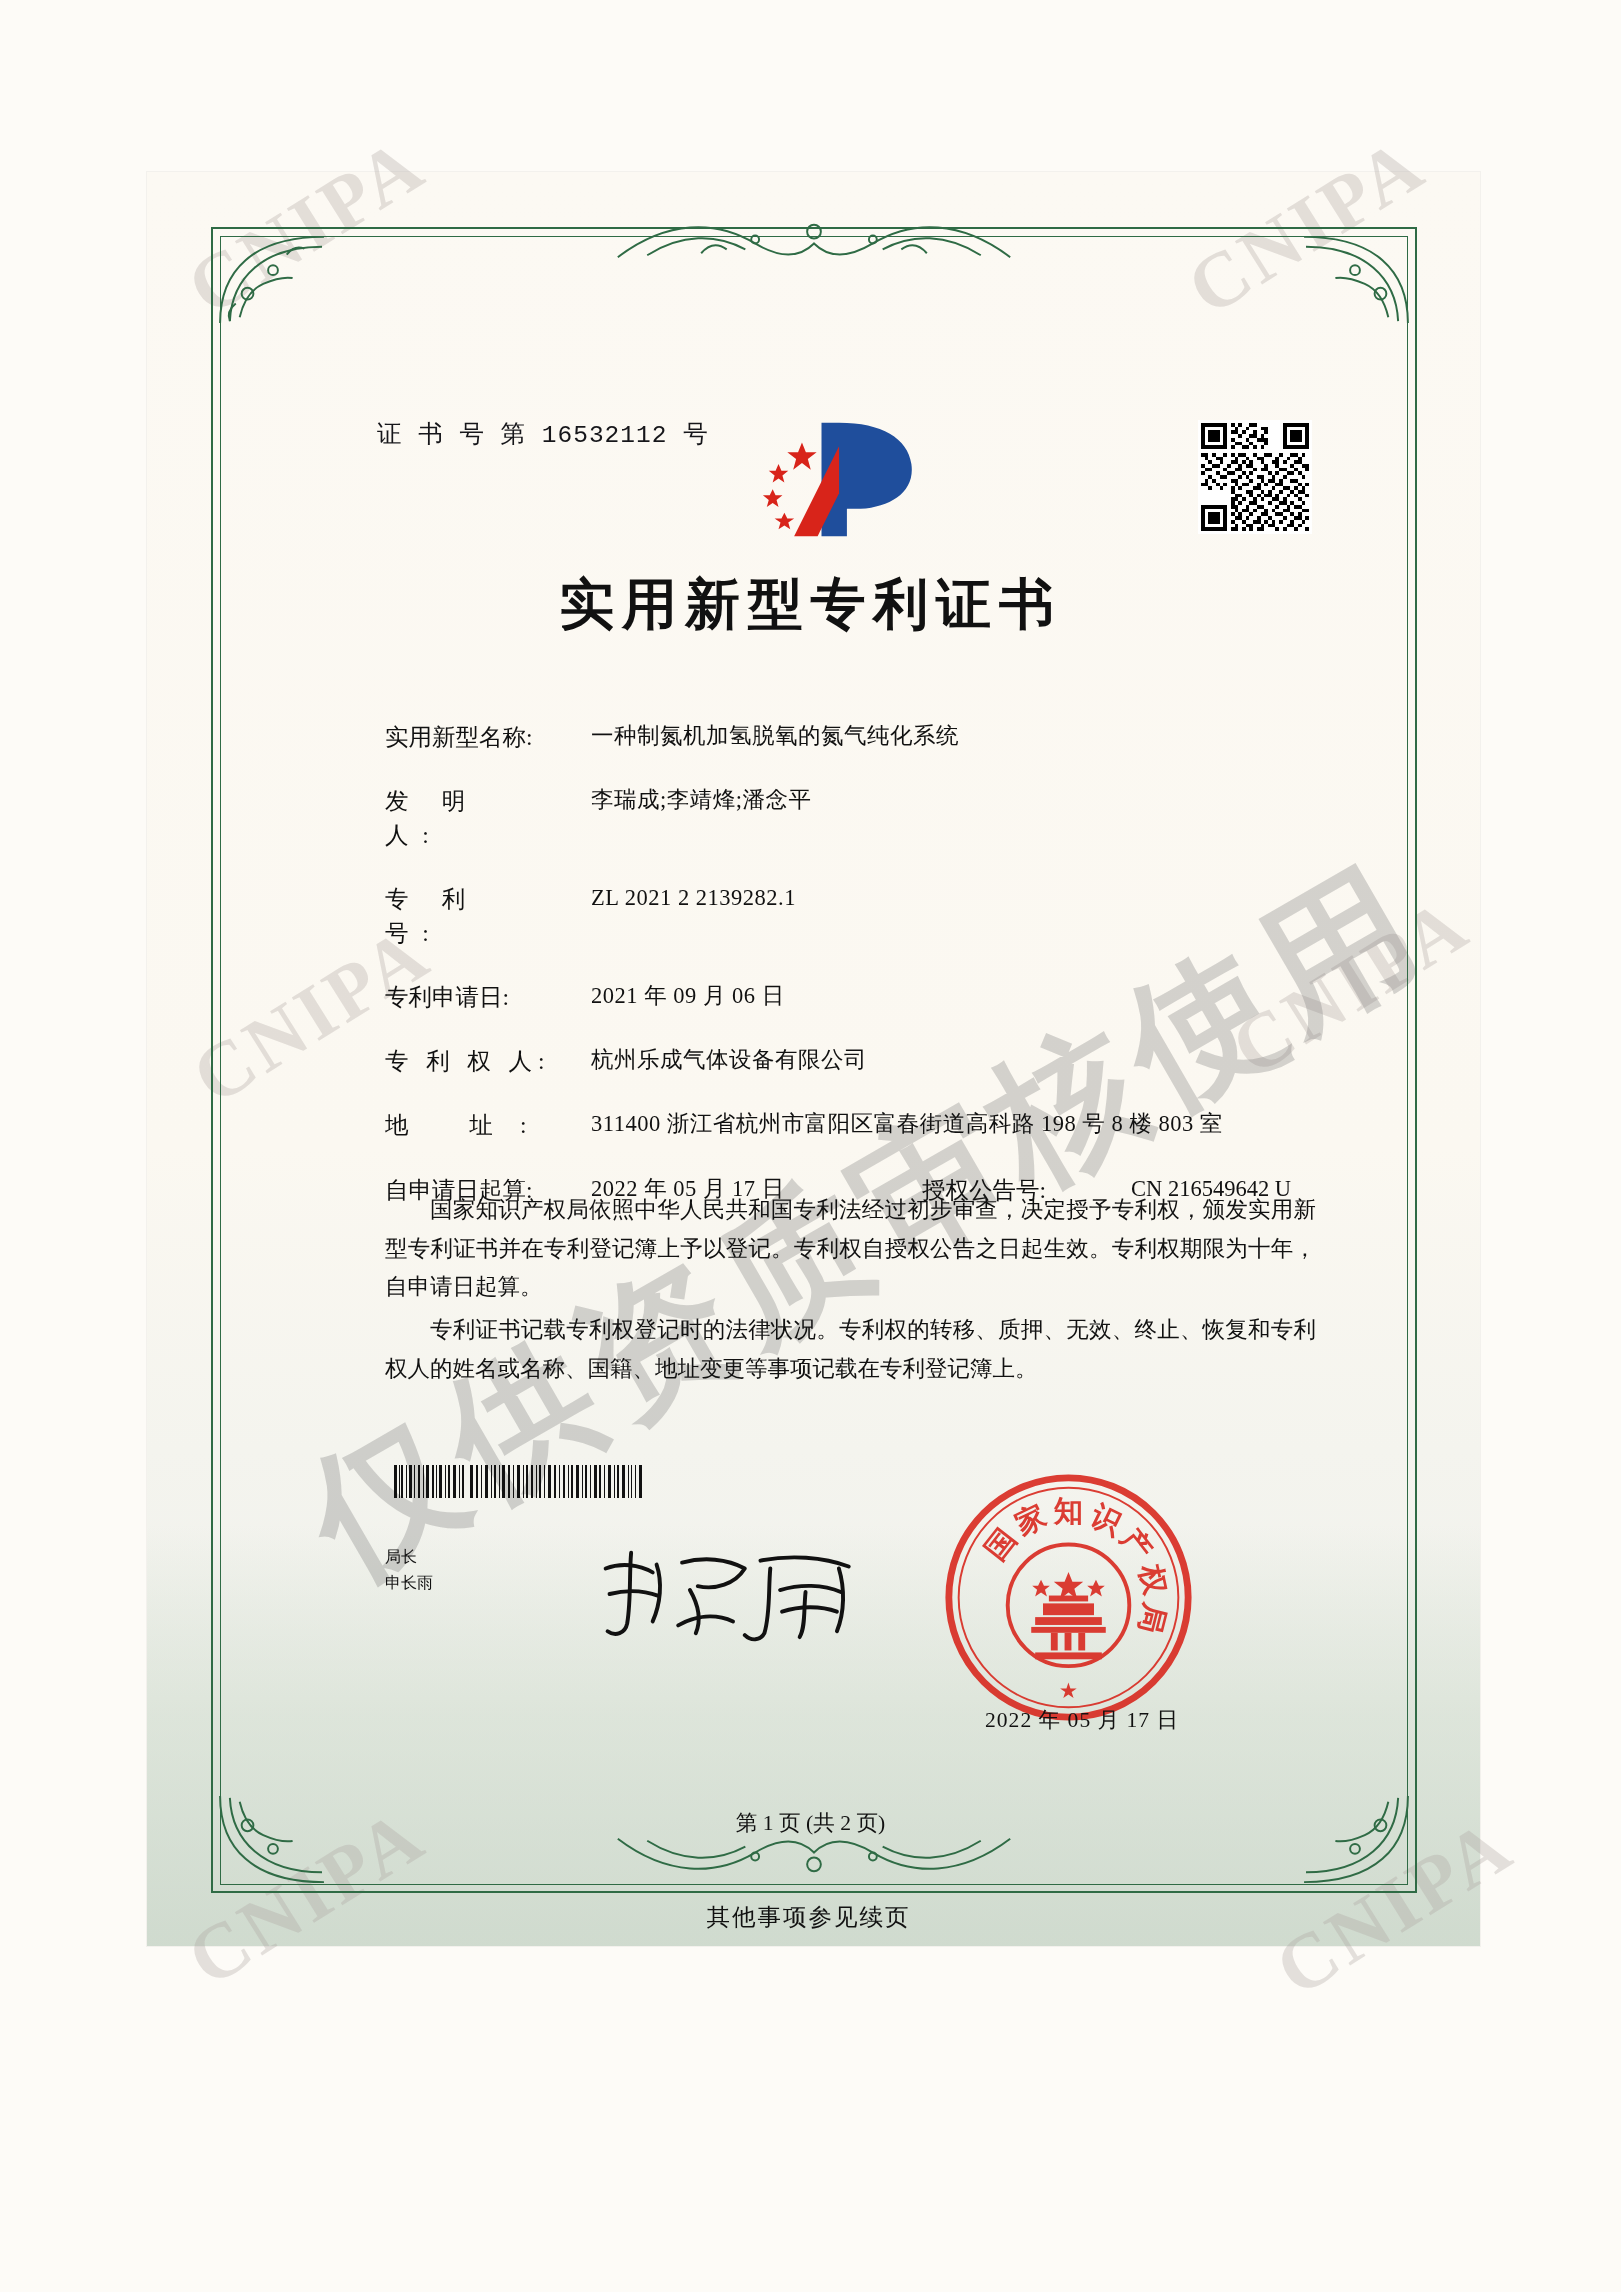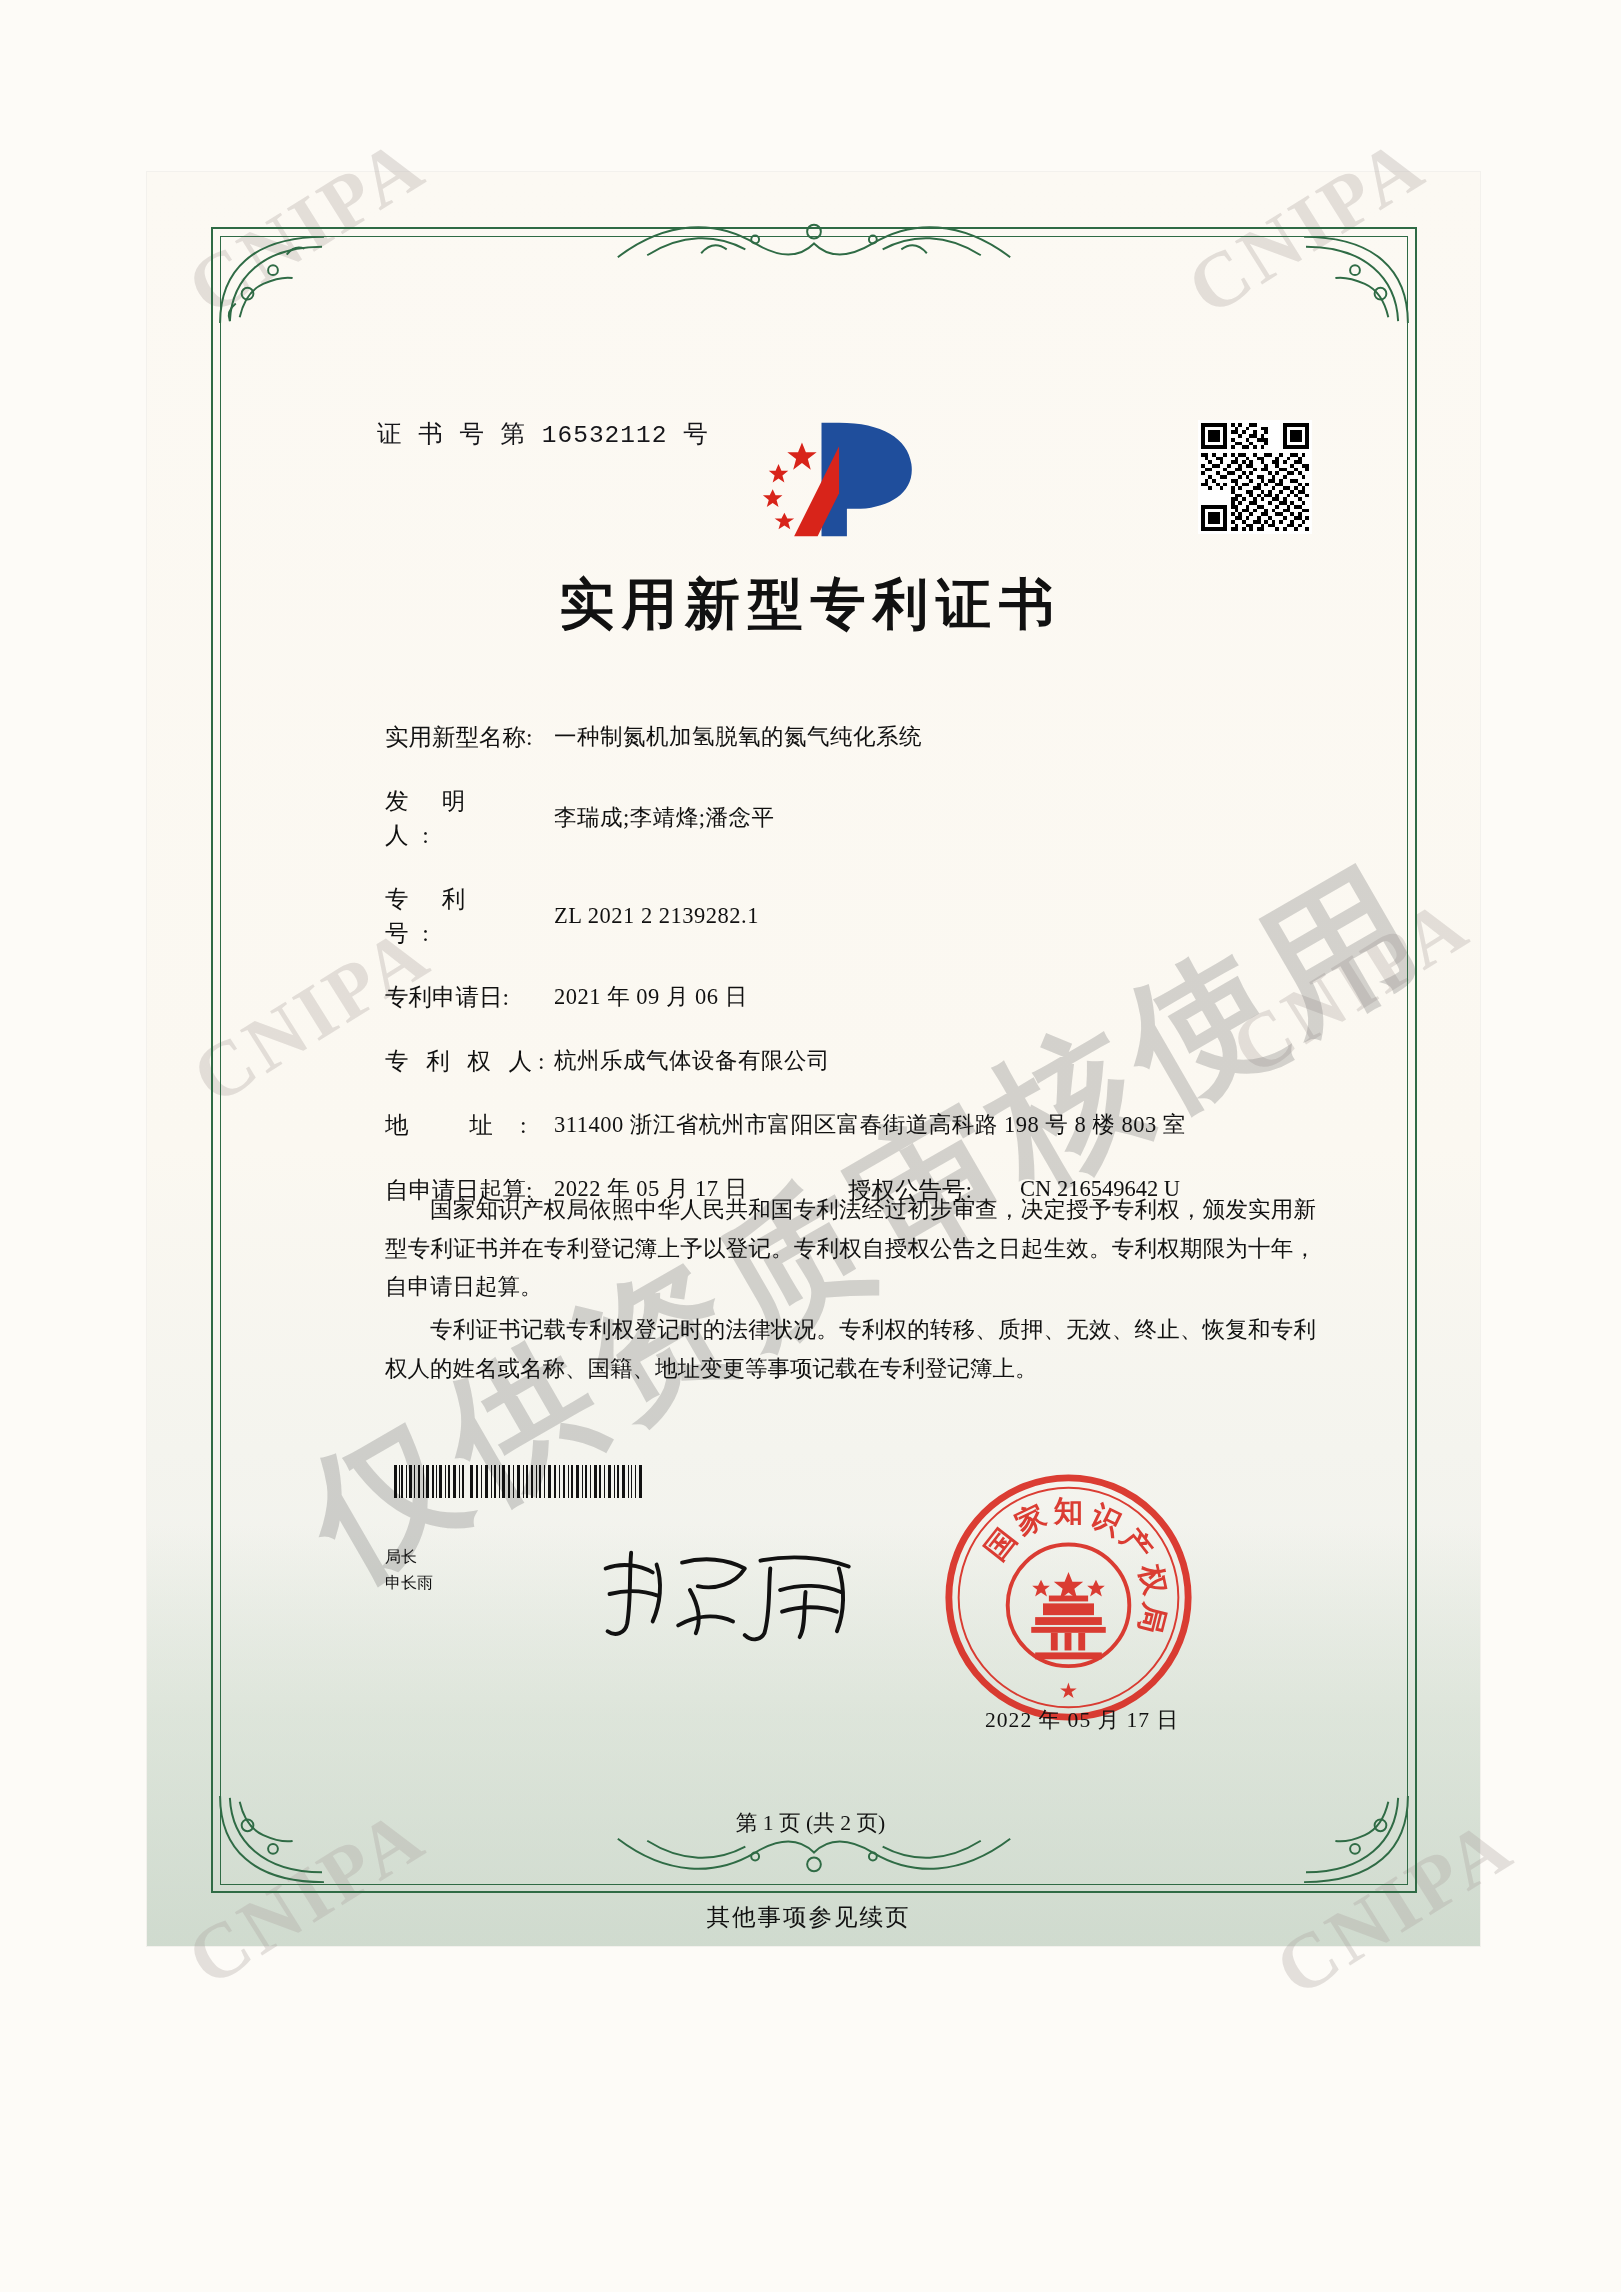--- a/index.html
+++ b/index.html
@@ -134,23 +134,24 @@
 
   .fields {
     position: absolute;
     left: 385px; top: 720px;
     width: 931px;
     color: #111;
     font-size: 23.5px;
   }
   .frow {
     display: flex;
-    align-items: center;
+    align-items: flex-start;
     margin-bottom: 30px;
     line-height: 1.45;
+    gap: 37px;
   }
   .flabel {
     width: 169px;
     flex: 0 0 169px;
     letter-spacing: 0px;
     font-size: 23.5px;
   }
   .flabel.sp1 { letter-spacing: 13.7px; }
   .flabel.sp2 { letter-spacing: 27.4px; }
   .flabel.sp3 { letter-spacing: 5.9px; }

